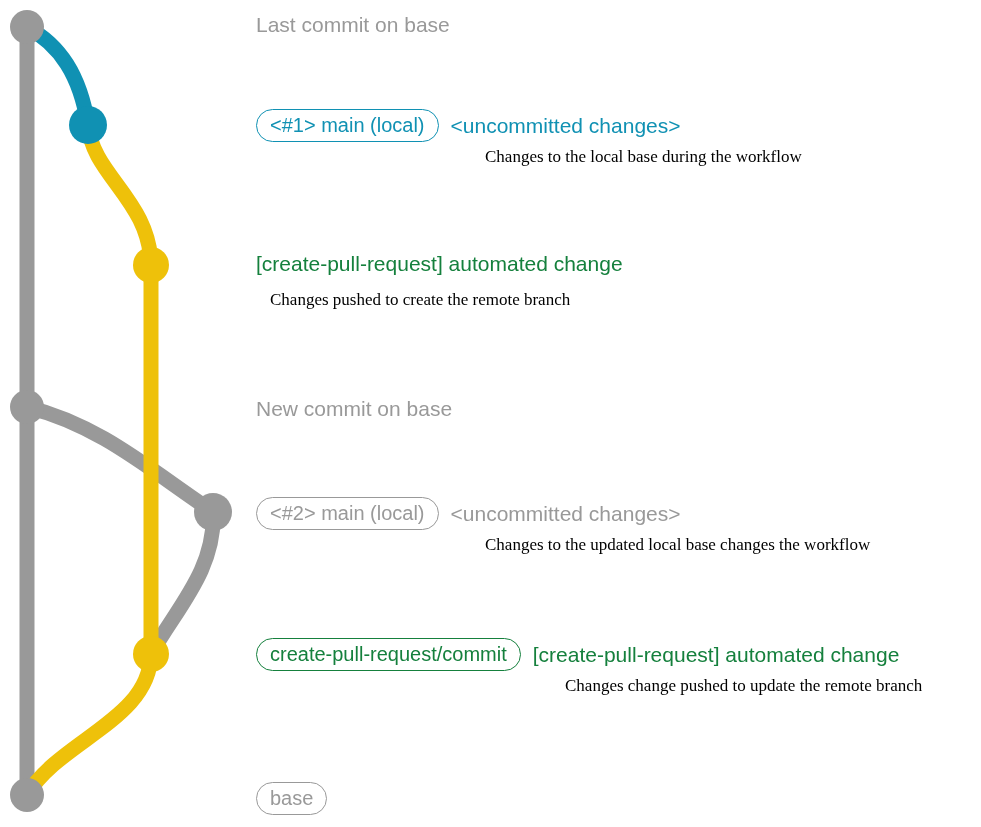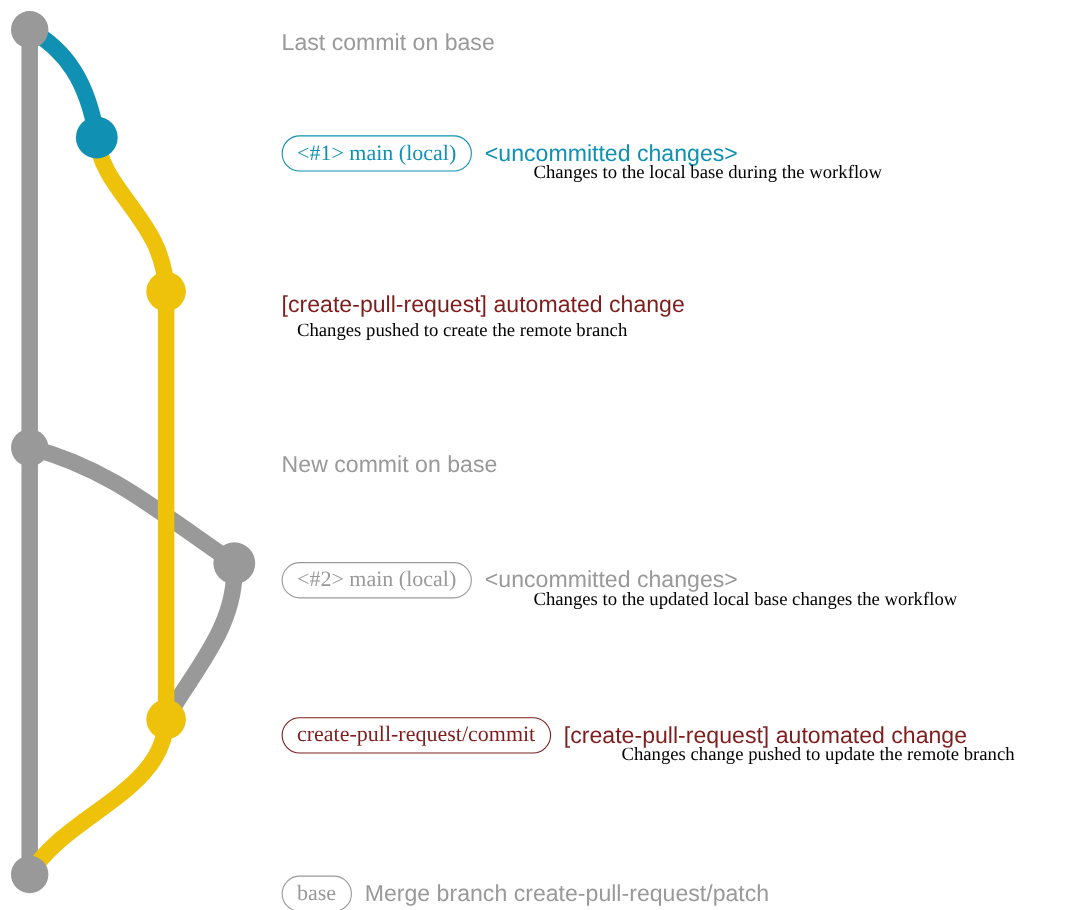--- a/index.html
+++ b/index.html
@@ -21,31 +21,30 @@
     top: 0;
     width: 981px;
     height: 827px;
   }
 
   .row {
     position: absolute;
     display: flex;
     align-items: center;
     white-space: nowrap;
-    margin-top: 14px;
   }
 
   .badge {
     display: inline-block;
     border: 1.7px solid currentColor;
     border-radius: 999px;
     padding: 5px 13px 6px 13px;
     font-size: 20px;
     line-height: 1;
-    font-family: Liberation Serif, serif;
+    font-family: Liberation Sans, sans-serif;
   }
 
   .subject {
     font-size: 21px;
     font-family: "Liberation Sans", sans-serif;
     line-height: 1;
   }
 
   .badge + .subject {
     margin-left: 12px;
@@ -54,21 +53,21 @@
   .desc {
     position: absolute;
     font-family: "Liberation Serif", serif;
     font-size: 17px;
     color: #000000;
     white-space: nowrap;
     line-height: 1;
   }
 
   .c-blue   { color: #1091b3; }
-  .c-yellow { color: #7f1d1d; }
+  .c-yellow { color: #15803d; }
   .c-gray   { color: #999999; }
 </style>
 </head>
 <body>
 
 <svg id="graph" viewBox="0 0 981 827">
 
   <path d="M 27 27 L 27 795" fill="none" stroke="#999999" stroke-width="15" stroke-linecap="round"></path>
 
   <path d="M 27 407 C 100 425, 150 470, 213 512" fill="none" stroke="#999999" stroke-width="15" stroke-linecap="round"></path>
@@ -116,14 +115,13 @@
 <div class="desc" style="left:485px; top:536px;">Changes to the updated local base changes the workflow</div>
 
 <div class="row" style="left:256px; top:638px;">
   <span class="badge c-yellow">create-pull-request/commit</span>
   <span class="subject c-yellow">[create-pull-request] automated change</span>
 </div>
 <div class="desc" style="left:565px; top:677px;">Changes change pushed to update the remote branch</div>
 
 <div class="row" style="left:256px; top:782px;">
   <span class="badge c-gray">base</span>
-  <span class="subject c-gray">Merge branch create-pull-request/patch</span>
 </div>
 
 </body></html>

